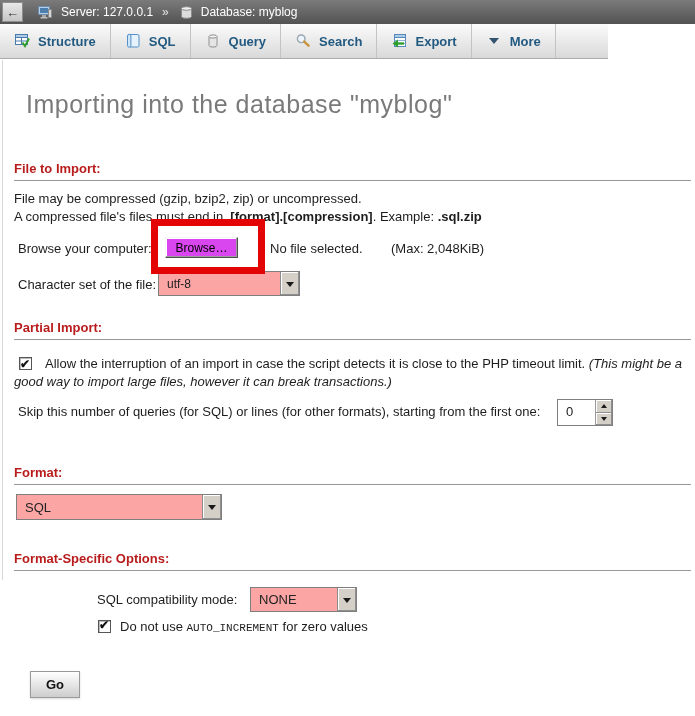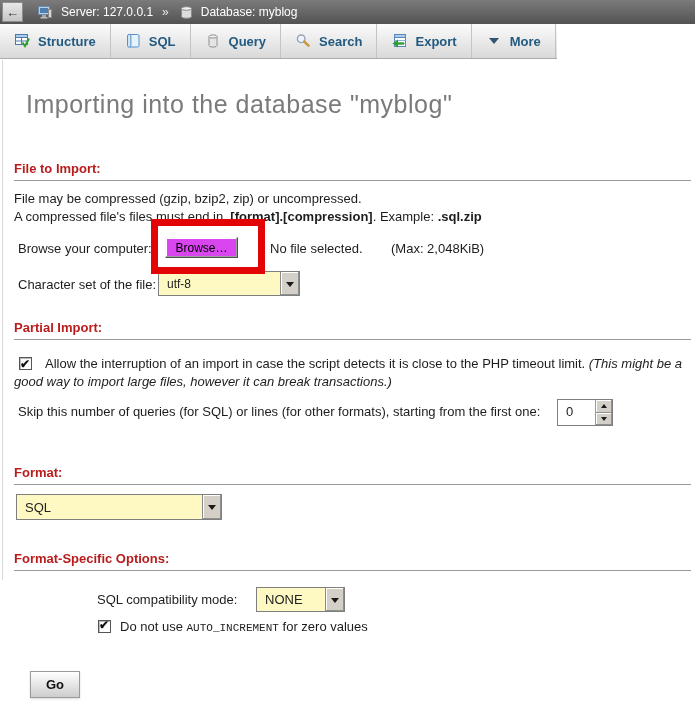--- a/index.html
+++ b/index.html
@@ -22,21 +22,21 @@
     border:1px solid #8d8d8d; color:#333;
     display:flex; align-items:center; justify-content:center;
     font-size:13px; cursor:pointer;
   }
   .crumb-ico { display:inline-flex; margin:0 2px; }
   .crumb-sep { color:#e6e6e6; margin:0 3px; }
   .crumb-link { color:#fff; cursor:pointer; }
 
   
   .tabbar {
-    position:absolute; left:0; top:24px; width:557px; height:35px;
+    position:absolute; left:0; top:24px; width:608px; height:35px;
     background:linear-gradient(#fbfbfb,#d9d9d9);
     border-bottom:1px solid #ababab;
     display:flex; align-items:stretch;
   }
   .tab {
     display:flex; align-items:center; gap:8px;
     padding:0 14px; height:34px;
     border-right:1px solid #c3c3c3;
     color:#235a81; font-weight:bold; font-size:13px; cursor:pointer;
     white-space:nowrap;
@@ -63,21 +63,21 @@
   
   .btn3d {
     position:absolute; background:#d946ef; color:#000; font-size:12px;
     border:1px solid; border-color:#f6f6f6 #4e4e4e #4e4e4e #f6f6f6;
     box-shadow:inset -1px -1px 0 #9c9c9c, inset 1px 1px 0 #fff;
     display:flex; align-items:center; justify-content:center; cursor:pointer;
   }
 
   
   .win-select {
-    position:absolute; background:#fef9c3; border:1px solid #7f7f7f;
+    position:absolute; background:#fca5a5; border:1px solid #7f7f7f;
     display:flex; align-items:center; cursor:pointer;
   }
   .win-select .val { flex:1; padding-left:8px; font-size:12px; color:#222; overflow:hidden; white-space:nowrap; }
   .arrow-btn {
     width:19px; align-self:stretch; background:#d4d0c8;
     border-left:1px solid #8a8a8a;
     box-shadow:inset -1px -1px 0 #8f8f8f, inset 1px 1px 0 #fff;
     display:flex; align-items:center; justify-content:center;
   }
   .tri-down { width:0; height:0; border:4px solid transparent; border-top:5px solid #1a1a1a; margin-top:5px; }
@@ -264,21 +264,21 @@
 <div class="win-select" style="left:16px; top:494px; width:206px; height:26px;">
   <span class="val" style="font-size:13px;">SQL</span>
   <span class="arrow-btn">
       <span class="tri-down"></span>
     </span>
 </div>
 
 <div class="sect-head" style="top:551px;">Format-Specific Options:</div>
 
 <div class="txt" style="left:97px; top:592px;">SQL compatibility mode:</div>
-<div class="win-select" style="left:256px; top:587px; width:89px; height:25px;justify-content:flex-end;">
+<div class="win-select" style="left:250px; top:587px; width:107px; height:25px;justify-content:flex-end;">
   <span class="val" style="font-size:13px;">NONE</span>
   <span class="arrow-btn">
       <span class="tri-down"></span>
     </span>
 </div>
 
 <div class="txt" style="left:98px; top:619px;">
   <span class="checkbox checked" style="margin-right:9px;"></span><span>Do not use </span><span class="code">AUTO_INCREMENT</span><span> for zero values</span>
 </div>
 

